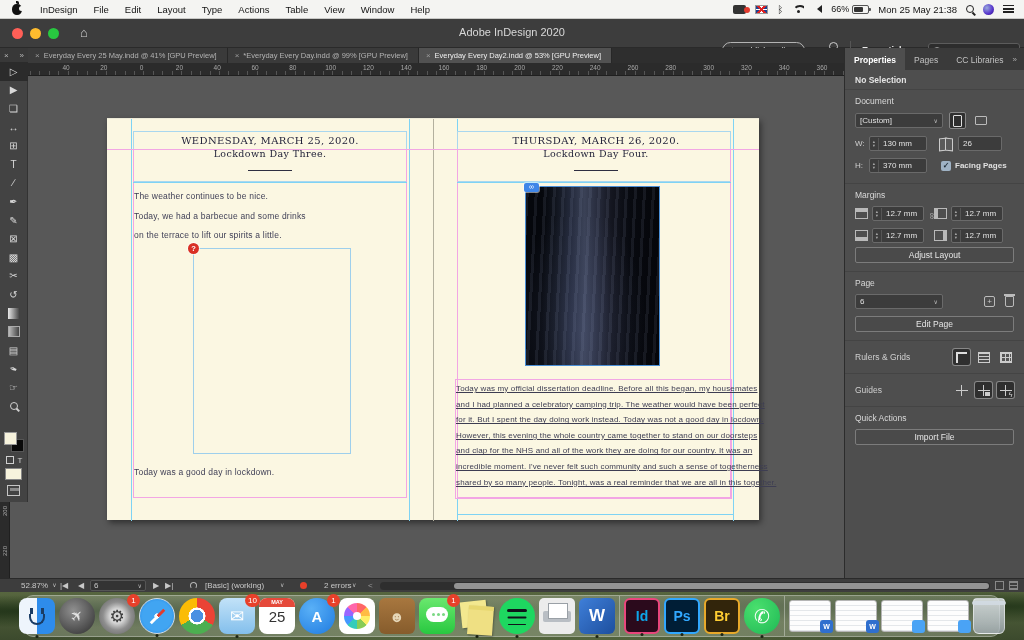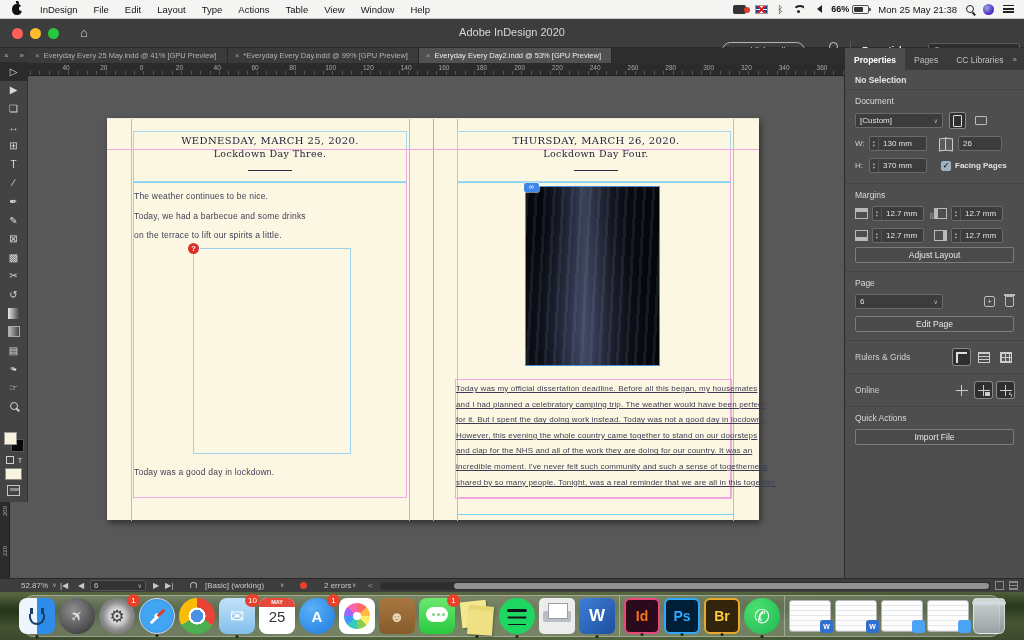--- a/index.html
+++ b/index.html
@@ -31,21 +31,21 @@
     linear-gradient(0deg, transparent 38%, #fff 38% 62%, transparent 62%),
     #1e3f8f; border:0.5px solid #999; }
   .bt-ic { font-size:10px; }
   .wifi-ic { position:relative; width:12px; height:9px; overflow:hidden; }
   .wifi-ic::before { content:""; position:absolute; left:0; top:0; width:12px; height:12px;
     border:2px solid #222; border-radius:50%; clip-path:polygon(50% 50%,0 0,100% 0); }
   .wifi-ic::after { content:""; position:absolute; left:4.5px; top:5px; width:3px; height:3px;
     background:#222; border-radius:50%; }
   .vol-ic { width:0; height:0; border:4px solid transparent; border-right:5px solid #222;
     position:relative; }
-  .batt { display:flex; align-items:center; gap:3px; font-size:9px;font-weight:bold; }
+  .batt { display:flex; align-items:center; gap:3px; font-size:9px; }
   .batt-shell { width:17px; height:9px; border:1px solid #555; border-radius:2px; position:relative; }
   .batt-shell::before { content:""; position:absolute; left:1px; top:1px; bottom:1px; width:60%;
     background:#333; border-radius:1px; }
   .batt-shell::after { content:""; position:absolute; right:-3px; top:2px; width:2px; height:3px;
     background:#555; border-radius:0 1px 1px 0; }
   .clock { font-size:9.5px; }
   .mag { width:8px; height:8px; border:1.4px solid #222; border-radius:50%; position:relative; }
   .mag::after { content:""; position:absolute; right:-3px; bottom:-2px; width:4px; height:1.5px;
     background:#222; transform:rotate(45deg); }
   .siri-ic { width:11px; height:11px; border-radius:50%;
@@ -333,21 +333,21 @@
   [data-icon="spotify"]::before { content:""; position:absolute; left:8px; top:11px; width:20px;
     height:3px; border-radius:2px; background:#10131a; box-shadow:0 7px 0 -0.5px #10131a, 0 14px 0 -1px #10131a; }
   [data-icon="printer"] { background:#ececec; border-radius:5px; }
   [data-icon="printer"]::before { content:""; position:absolute; left:4px; top:13px; right:4px;
     height:11px; background:#b9bec4; border-radius:2px; }
   [data-icon="printer"]::after { content:""; position:absolute; left:9px; top:5px; width:18px;
     height:14px; background:#fff; border:1px solid #9aa0a6; }
   [data-icon="word"] { border-radius:6px; background:linear-gradient(135deg,#3f7fd9,#1d4f9e); }
   [data-icon="word"] .lab { color:#fff; font-size:17px; }
   [data-icon="indesign"] { border-radius:6px; background:#2b0a1c; border:2px solid #e9467c; }
-  [data-icon="indesign"] .lab { color:#f97316; font-size:14px; }
+  [data-icon="indesign"] .lab { color:#0ea5e9; font-size:14px; }
   [data-icon="photoshop"] { border-radius:6px; background:#001e36; border:2px solid #31a8ff; }
   [data-icon="photoshop"] .lab { color:#31a8ff; font-size:14px; }
   [data-icon="bridge"] { border-radius:6px; background:#32250b; border:2px solid #e8a92a; }
   [data-icon="bridge"] .lab { color:#ffce33; font-size:14px; }
   [data-icon="whatsapp"] { border-radius:50%; background:radial-gradient(circle at 35% 30%, #4ae06e, #1fb855); }
   [data-icon="whatsapp"]::before { content:"✆"; position:absolute; inset:0; display:flex;
     align-items:center; justify-content:center; color:#fff; font-size:19px; }
   [data-icon^="minimized-window-finder"] .wbadge { background:#4aa3f5; }
   [data-icon="trash"] { width:32px; border-radius:4px 4px 6px 6px;
     background:linear-gradient(rgba(235,240,245,.8), rgba(170,180,192,.7)); border:1px solid rgba(255,255,255,.5); }
@@ -725,21 +725,21 @@
         <span class="icon-btn">
             <span class="bgrid"></span>
           </span>
         <span class="icon-btn">
             <span class="dgrid"></span>
           </span>
       </span>
     </div>
 
     <div class="psec" style="display:flex;align-items:center;padding-top:8px;padding-bottom:8px;">
-      <span>Online</span>
+      <span>Guides</span>
       <span style="margin-left:auto;display:flex;">
         <span class="icon-btn">
             <span class="guide-ic"></span>
           </span>
         <span class="icon-btn active">
             <span class="guide-ic">
               <span class="lock-dot"></span>
             </span>
           </span>
         <span class="icon-btn active">

